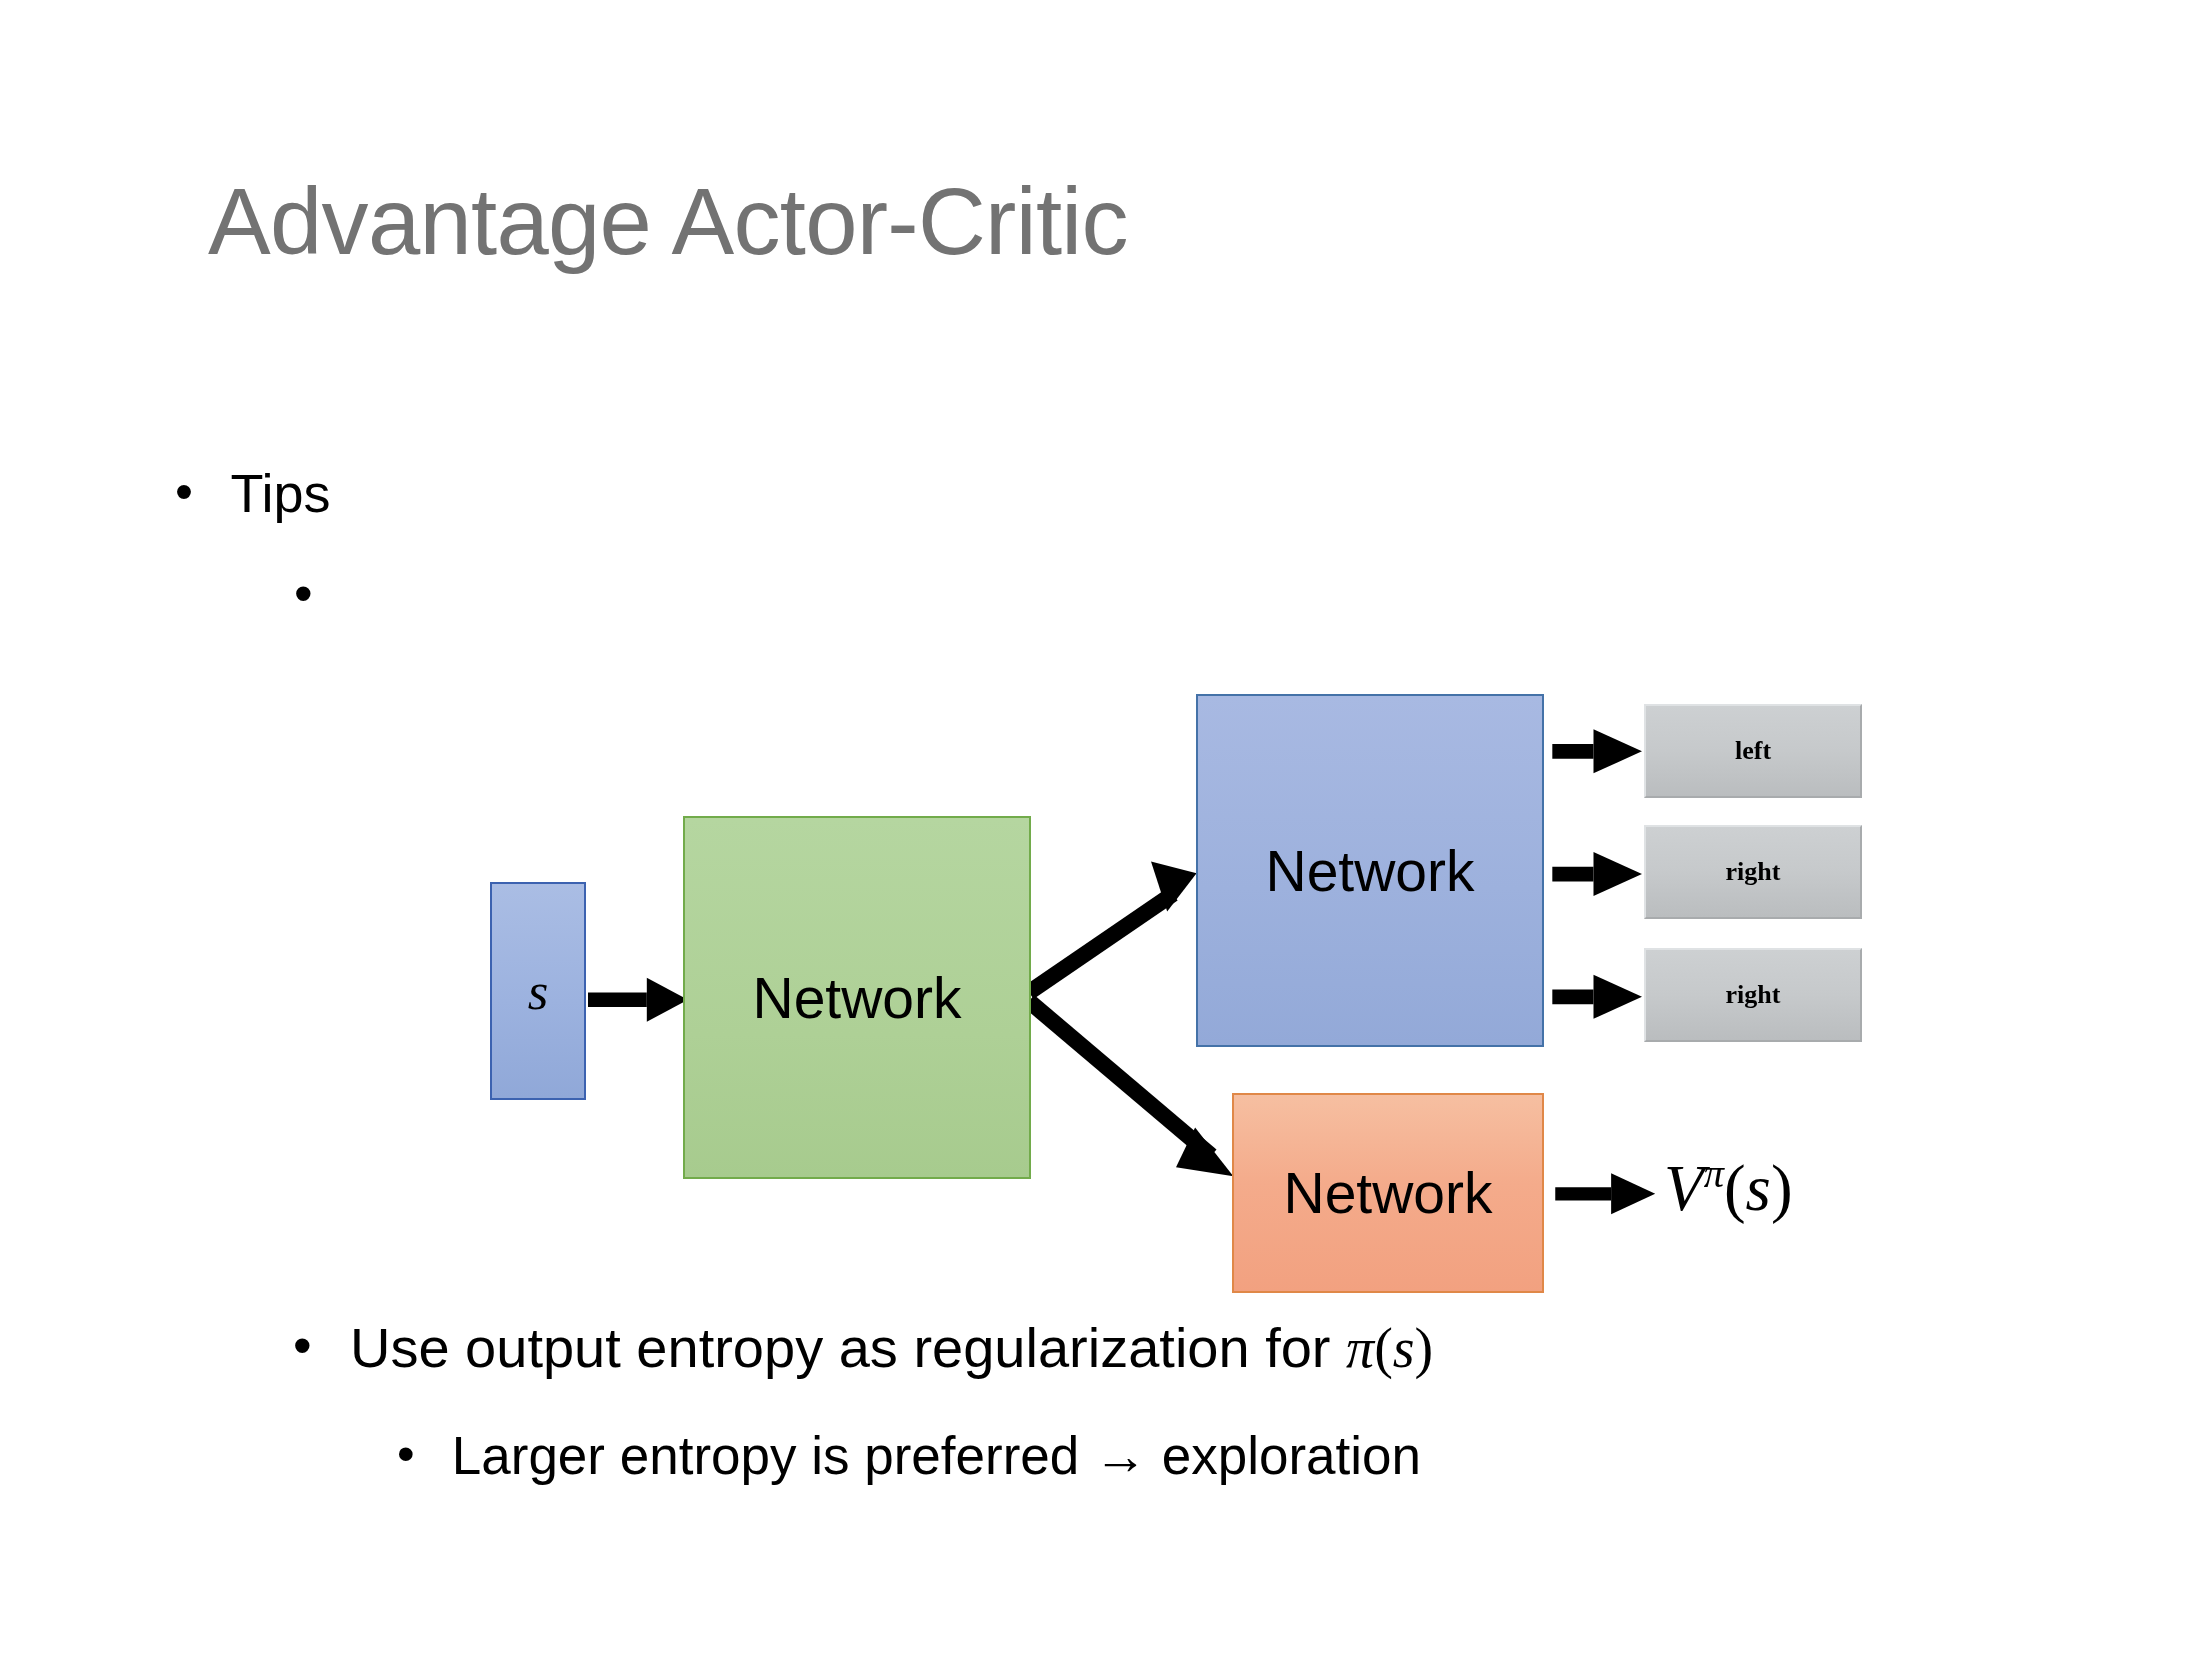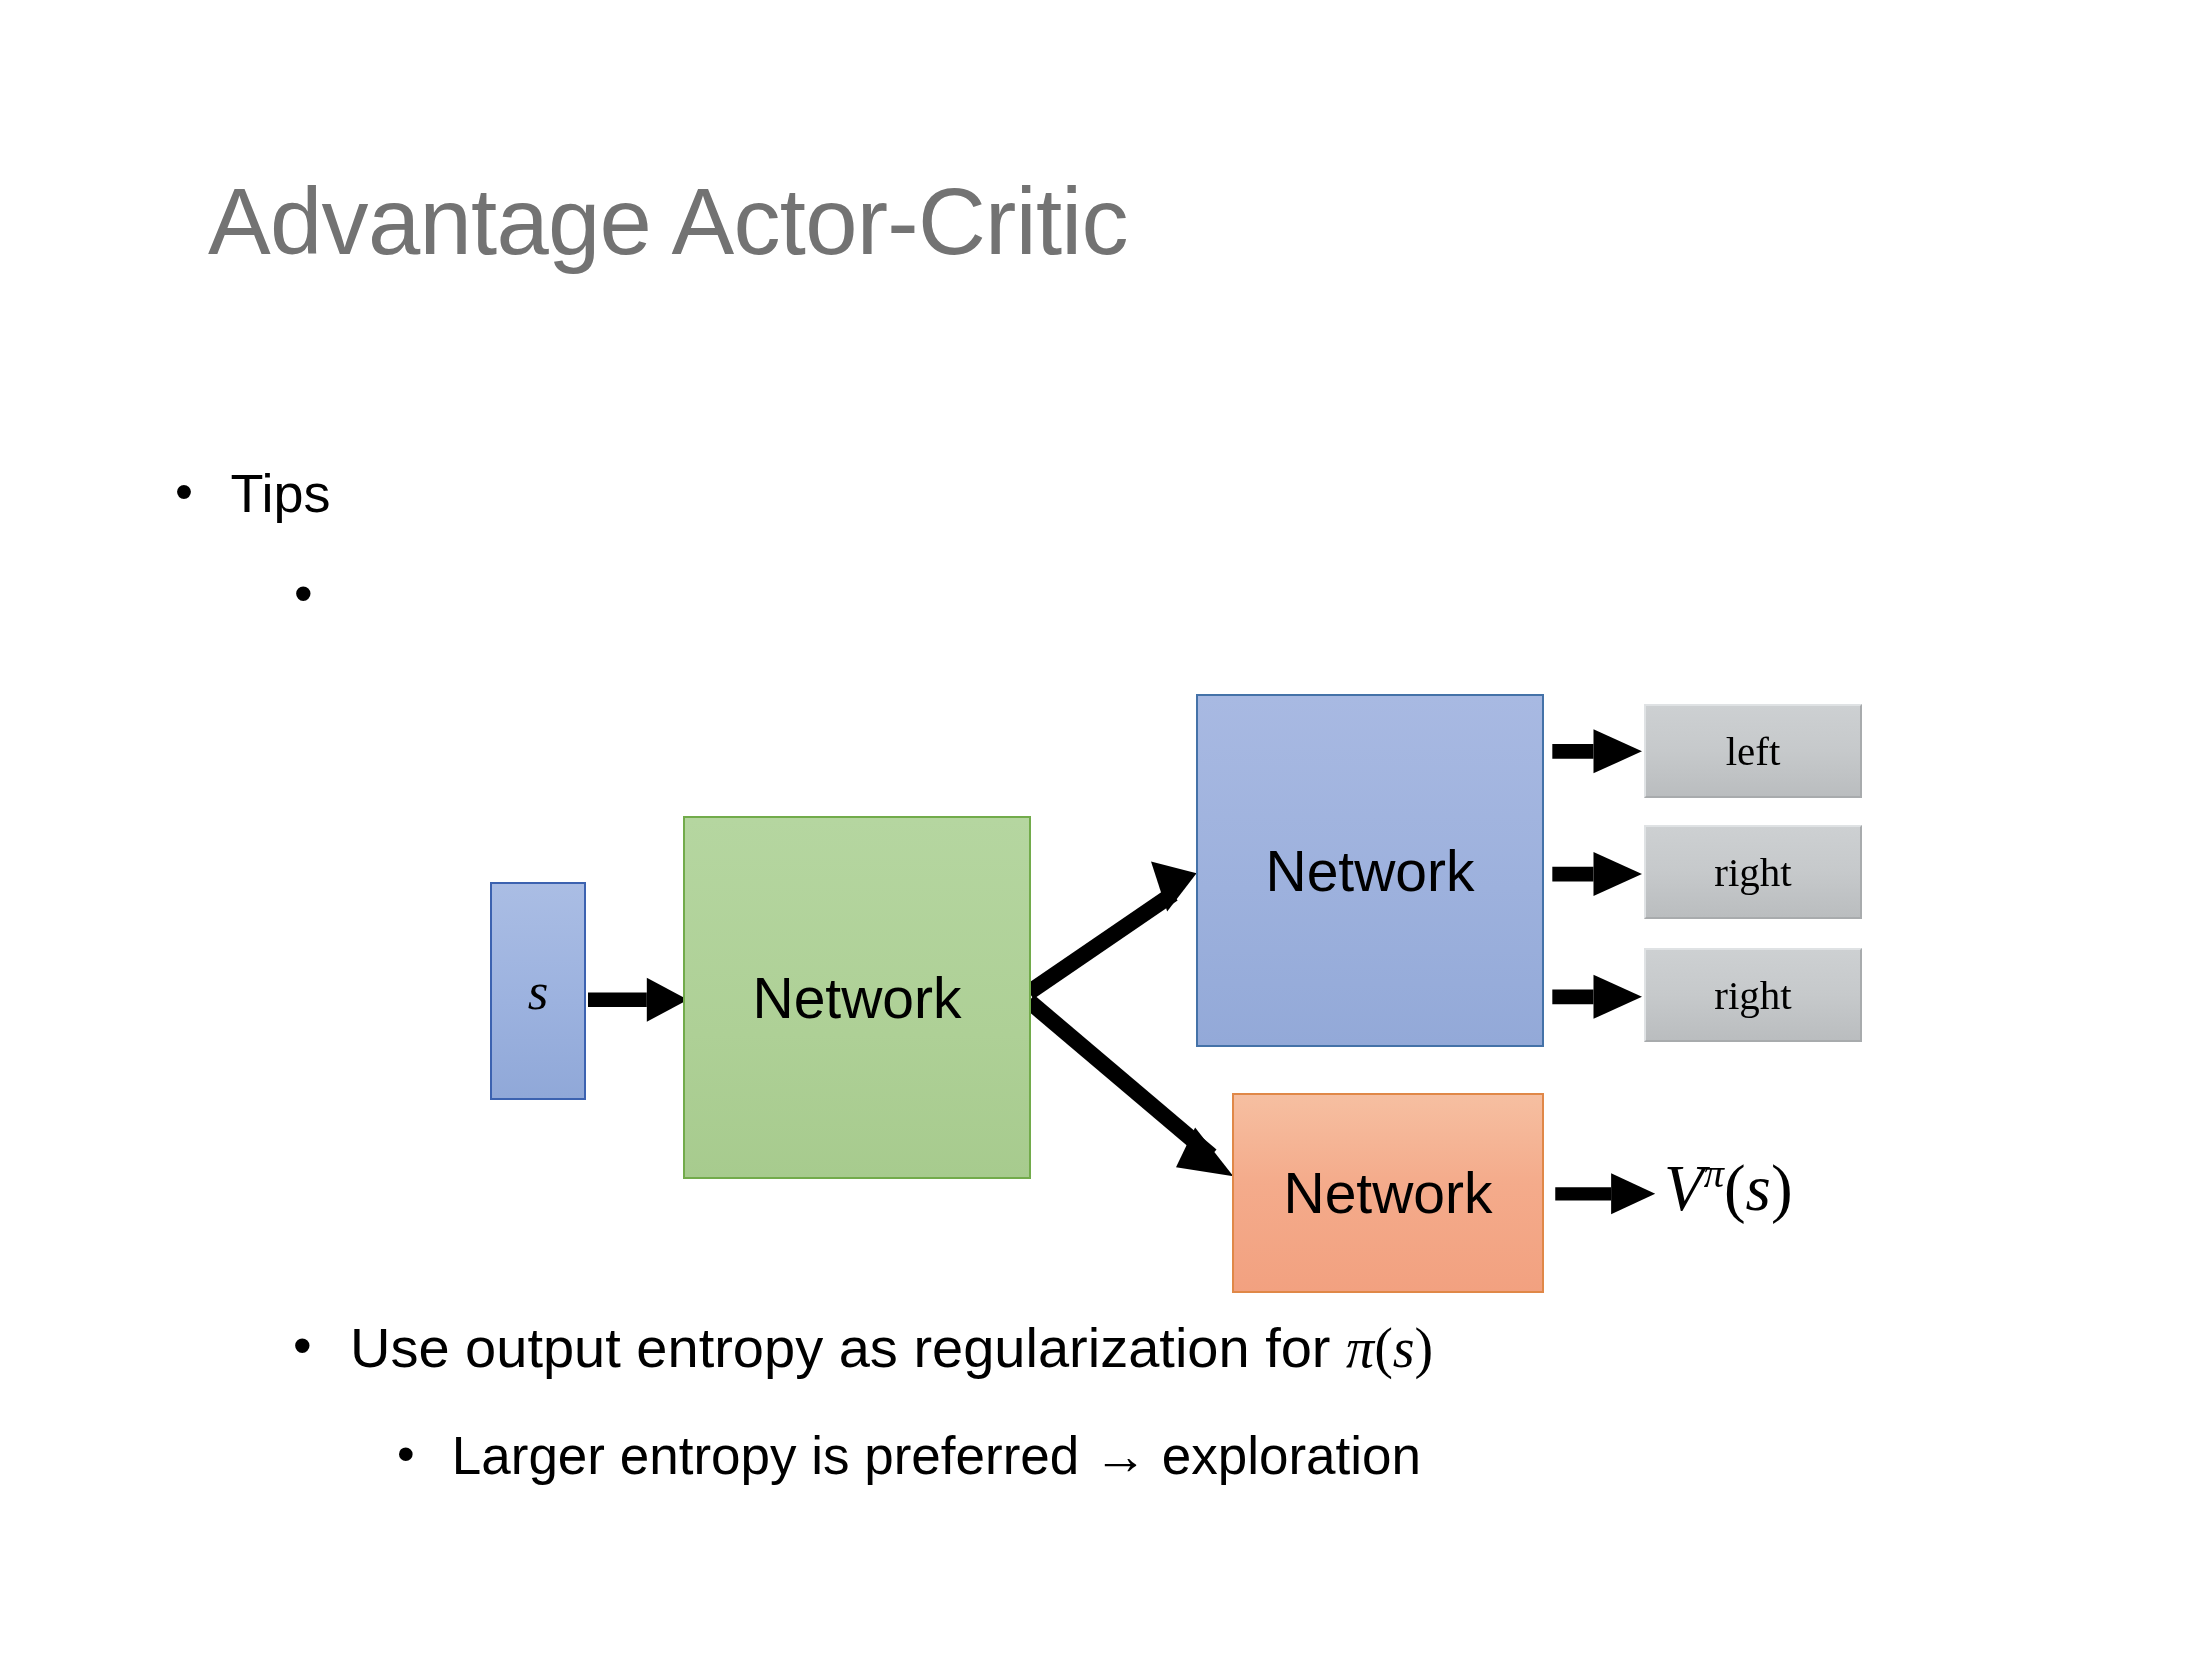--- a/index.html
+++ b/index.html
@@ -169,22 +169,22 @@
     background: linear-gradient(180deg, #cdd0d2 0%, #c6c9cb 50%, #babdbf 100%);
     border-top: 2.2px solid #dfe2e4;
     border-left: 2.2px solid #dfe2e4;
     border-right: 2.2px solid #a8abad;
     border-bottom: 2.2px solid #a8abad;
     left: 1644px;
   }
   .action-box .label {
     font-family: "Liberation Serif", serif;
     font-style: normal;
-    font-weight: 400;
-    font-size: 41px;
+    font-weight: 700;
+    font-size: 26px;
     color: #000;
   }
   #box-action-left  { top: 704px; }
   #box-action-right { top: 825px; }
   #box-action-fire  { top: 948px; }
 
   #label-value-out {
     position: absolute;
     left: 1664px;
     top: 1150px;

